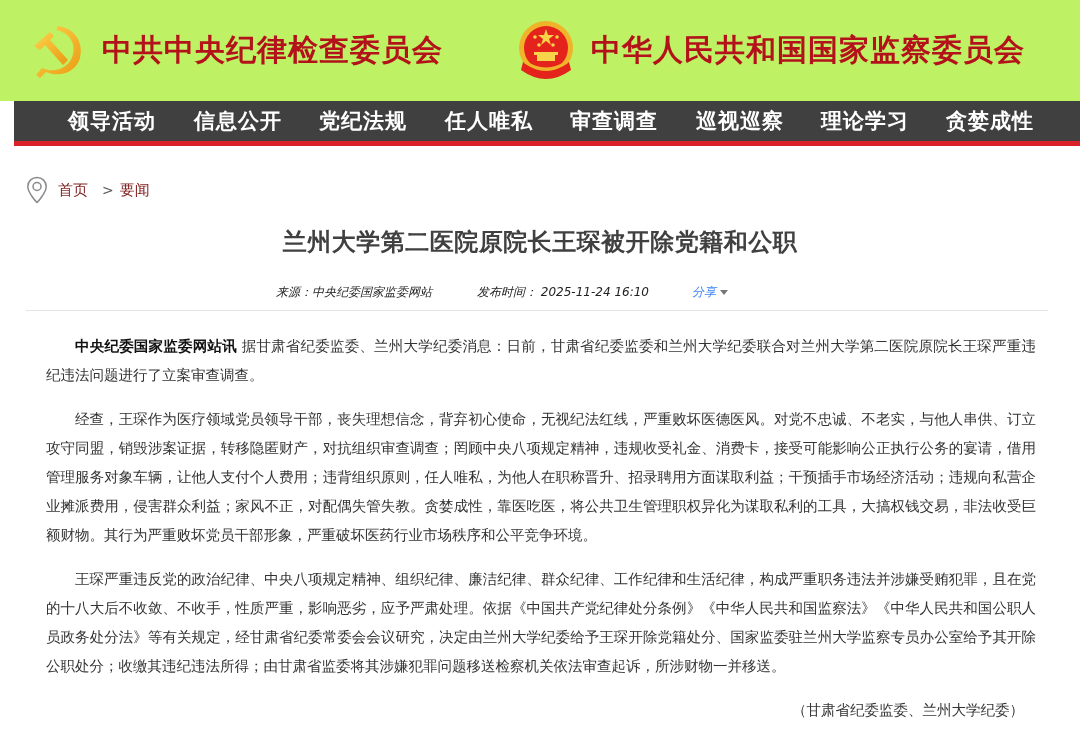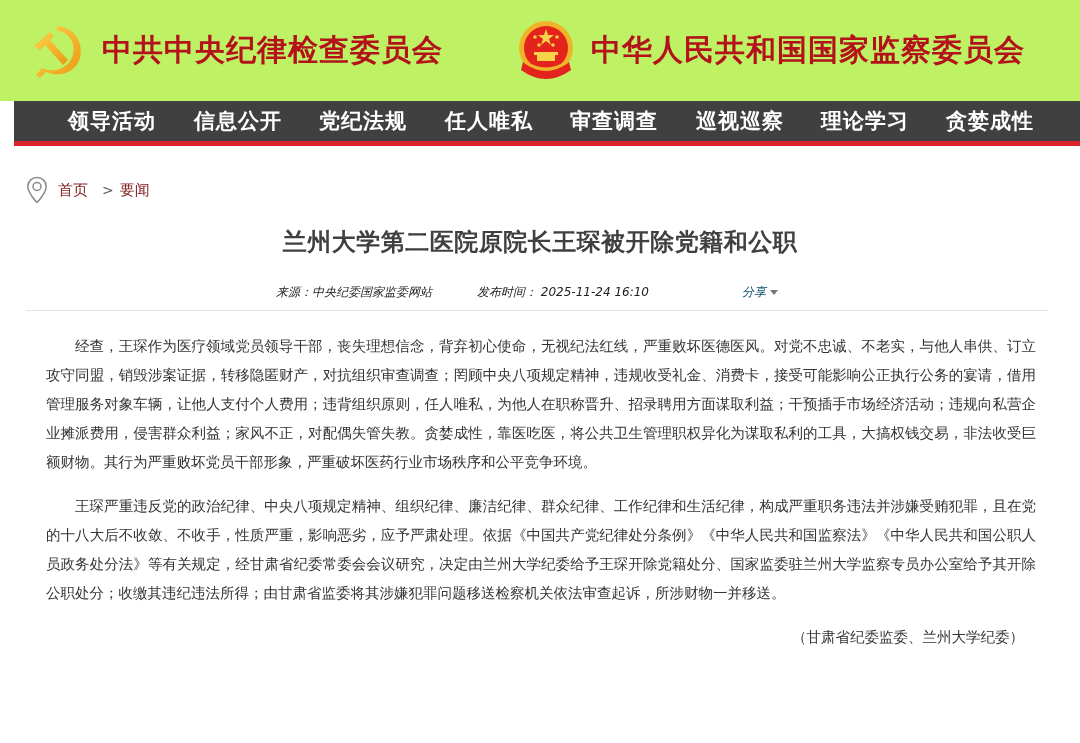--- a/index.html
+++ b/index.html
@@ -20,21 +20,21 @@
   .breadcrumb { position: absolute; left: 26px; top: 175px; height: 30px; display: flex; align-items: center; font-size: 15px; color: #333; }
   .breadcrumb .pin { width: 22px; height: 28px; margin-right: 10px; }
   .breadcrumb .crumb { color: #7f1d1d; }
   .breadcrumb .sep { margin: 0 6px 0 14px; color: #555; font-size: 14px; }
 
   .article-title { position: absolute; left: 0; width: 1080px; top: 226px; text-align: center; font-size: 24px; font-weight: bold; color: #404040; letter-spacing: 0.5px; }
 
   .meta { position: absolute; top: 284px; left: 0; width: 1080px; height: 18px; font-size: 12px; color: #222; font-style: italic; }
   .meta .source { position: absolute; left: 276px; }
   .meta .pubtime { position: absolute; left: 477px; }
-  .meta .share { position: absolute; left: 742px; color: #0c4a6e; cursor: pointer; }
+  .meta .share { position: absolute; left: 692px; color: #3b82f6; cursor: pointer; }
   .meta .share .caret { display: inline-block; width: 0; height: 0; border-left: 4px solid transparent; border-right: 4px solid transparent; border-top: 5px solid #777; margin-left: 4px; vertical-align: middle; }
 
   .divider { position: absolute; left: 26px; top: 310px; width: 1022px; height: 1px; background: #e3e3e3; }
 
   .content { position: absolute; left: 46px; top: 332px; width: 990px; font-size: 14.5px; line-height: 29px; color: #333; }
   .content p { margin: 0 0 15px 0; text-indent: 2em; text-align: justify; }
   .content b { color: #111; }
   .content .signature { text-indent: 0; text-align: right; padding-right: 12px; margin-top: 2px; }
 </style>
 </head>
@@ -106,16 +106,17 @@
     <span>发布时间：</span>&nbsp;<span>2025-11-24 16:10</span>
   </span>
   <span class="share">
     <span>分享</span><span class="caret"></span>
   </span>
 </div>
 
 <div class="divider"></div>
 
 <div class="content">
+  <p><b>中央纪委国家监委网站讯</b><span> 据甘肃省纪委监委、兰州大学纪委消息：日前，甘肃省纪委监委和兰州大学纪委联合对兰州大学第二医院原院长王琛严重违纪违法问题进行了立案审查调查。</span></p>
   <p>经查，王琛作为医疗领域党员领导干部，丧失理想信念，背弃初心使命，无视纪法红线，严重败坏医德医风。对党不忠诚、不老实，与他人串供、订立攻守同盟，销毁涉案证据，转移隐匿财产，对抗组织审查调查；罔顾中央八项规定精神，违规收受礼金、消费卡，接受可能影响公正执行公务的宴请，借用管理服务对象车辆，让他人支付个人费用；违背组织原则，任人唯私，为他人在职称晋升、招录聘用方面谋取利益；干预插手市场经济活动；违规向私营企业摊派费用，侵害群众利益；家风不正，对配偶失管失教。贪婪成性，靠医吃医，将公共卫生管理职权异化为谋取私利的工具，大搞权钱交易，非法收受巨额财物。其行为严重败坏党员干部形象，严重破坏医药行业市场秩序和公平竞争环境。</p>
   <p>王琛严重违反党的政治纪律、中央八项规定精神、组织纪律、廉洁纪律、群众纪律、工作纪律和生活纪律，构成严重职务违法并涉嫌受贿犯罪，且在党的十八大后不收敛、不收手，性质严重，影响恶劣，应予严肃处理。依据《中国共产党纪律处分条例》《中华人民共和国监察法》《中华人民共和国公职人员政务处分法》等有关规定，经甘肃省纪委常委会会议研究，决定由兰州大学纪委给予王琛开除党籍处分、国家监委驻兰州大学监察专员办公室给予其开除公职处分；收缴其违纪违法所得；由甘肃省监委将其涉嫌犯罪问题移送检察机关依法审查起诉，所涉财物一并移送。</p>
   <p class="signature">（甘肃省纪委监委、兰州大学纪委）</p>
 </div>
 
 </body></html>

